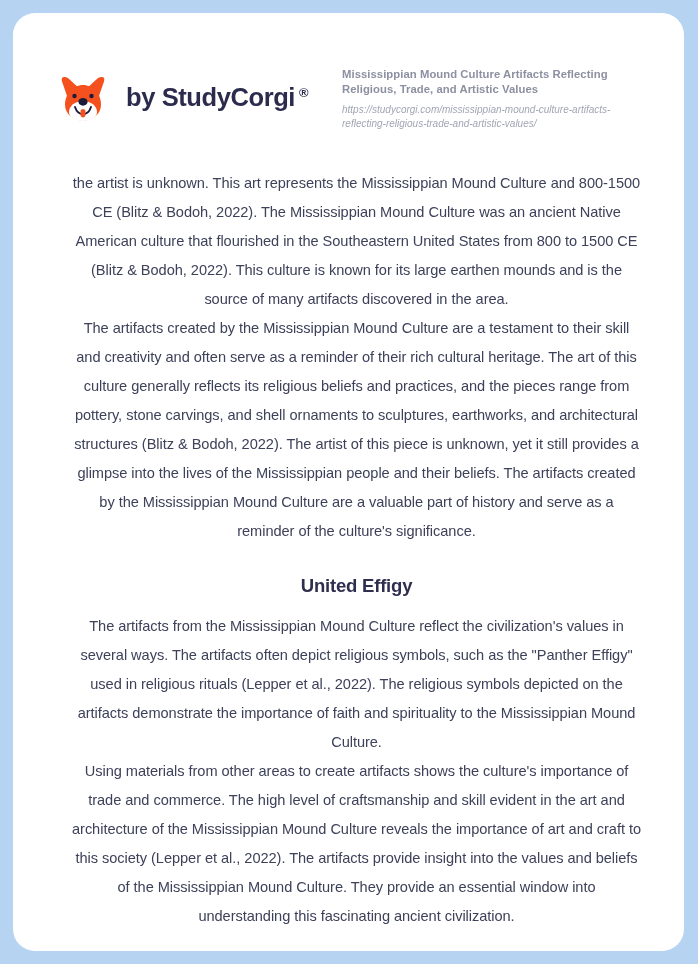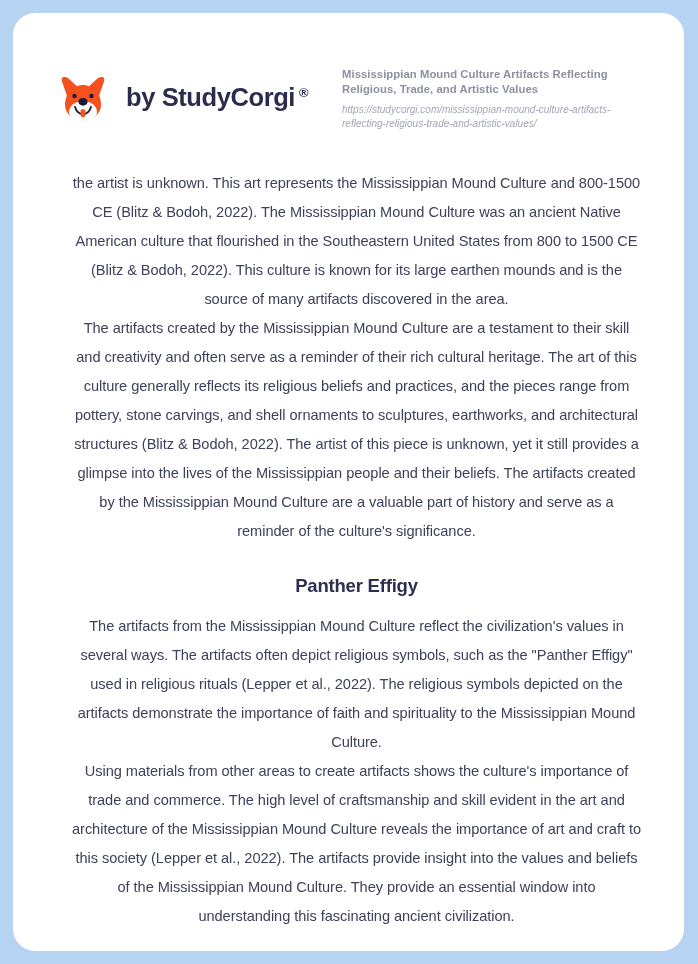--- a/index.html
+++ b/index.html
@@ -141,19 +141,19 @@
     <div class="header-meta">
       <div class="header-title">Mississippian Mound Culture Artifacts Reflecting Religious, Trade, and Artistic Values</div>
       <div class="header-url">https://studycorgi.com/mississippian-mound-culture-artifacts-reflecting-religious-trade-and-artistic-values/</div>
     </div>
 
   </div>
 
   <div class="doc-body">
     <p class="tight">the artist is unknown. This art represents the Mississippian Mound Culture and 800-1500 CE (Blitz &amp; Bodoh, 2022). The Mississippian Mound Culture was an ancient Native American culture that flourished in the Southeastern United States from 800 to 1500 CE (Blitz &amp; Bodoh, 2022). This culture is known for its large earthen mounds and is the source of many artifacts discovered in the area.</p>
     <p>The artifacts created by the Mississippian Mound Culture are a testament to their skill and creativity and often serve as a reminder of their rich cultural heritage. The art of this culture generally reflects its religious beliefs and practices, and the pieces range from pottery, stone carvings, and shell ornaments to sculptures, earthworks, and architectural structures (Blitz &amp; Bodoh, 2022). The artist of this piece is unknown, yet it still provides a glimpse into the lives of the Mississippian people and their beliefs. The artifacts created by the Mississippian Mound Culture are a valuable part of history and serve as a reminder of the culture's significance.</p>
-    <h2>Panther Effigy</h2>
+    <h2>United Effigy</h2>
     <p class="tight">The artifacts from the Mississippian Mound Culture reflect the civilization's values in several ways. The artifacts often depict religious symbols, such as the "Panther Effigy" used in religious rituals (Lepper et al., 2022). The religious symbols depicted on the artifacts demonstrate the importance of faith and spirituality to the Mississippian Mound Culture.</p>
     <p>Using materials from other areas to create artifacts shows the culture's importance of trade and commerce. The high level of craftsmanship and skill evident in the art and architecture of the Mississippian Mound Culture reveals the importance of art and craft to this society (Lepper et al., 2022). The artifacts provide insight into the values and beliefs of the Mississippian Mound Culture. They provide an essential window into understanding this fascinating ancient civilization.</p>
 
   </div>
 
 </div>
 
 </body></html>

